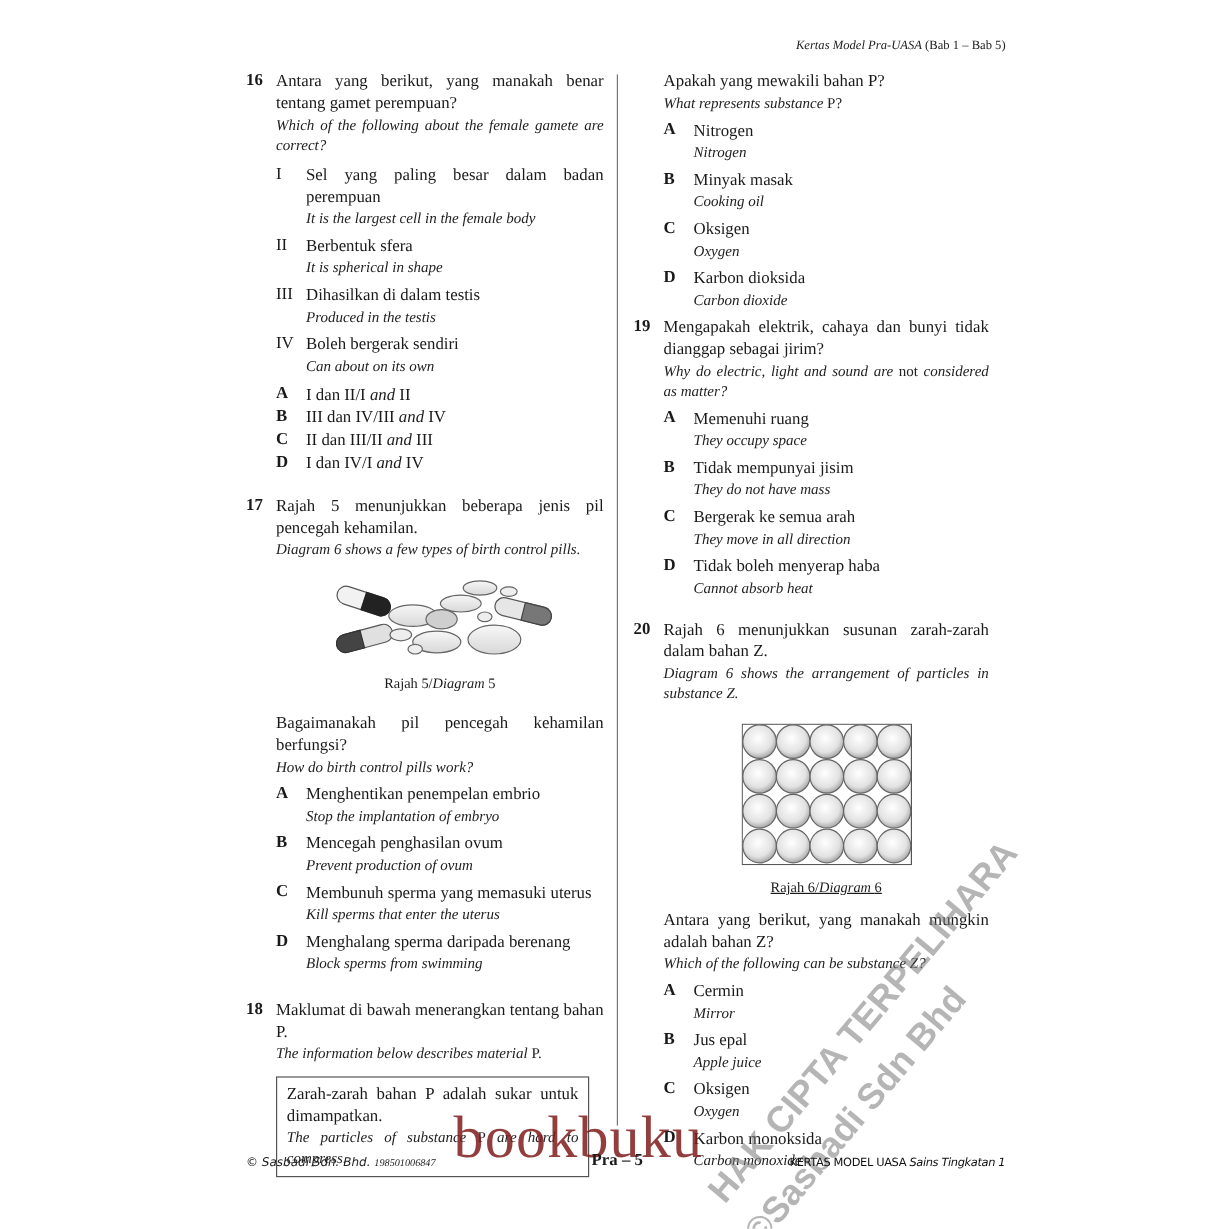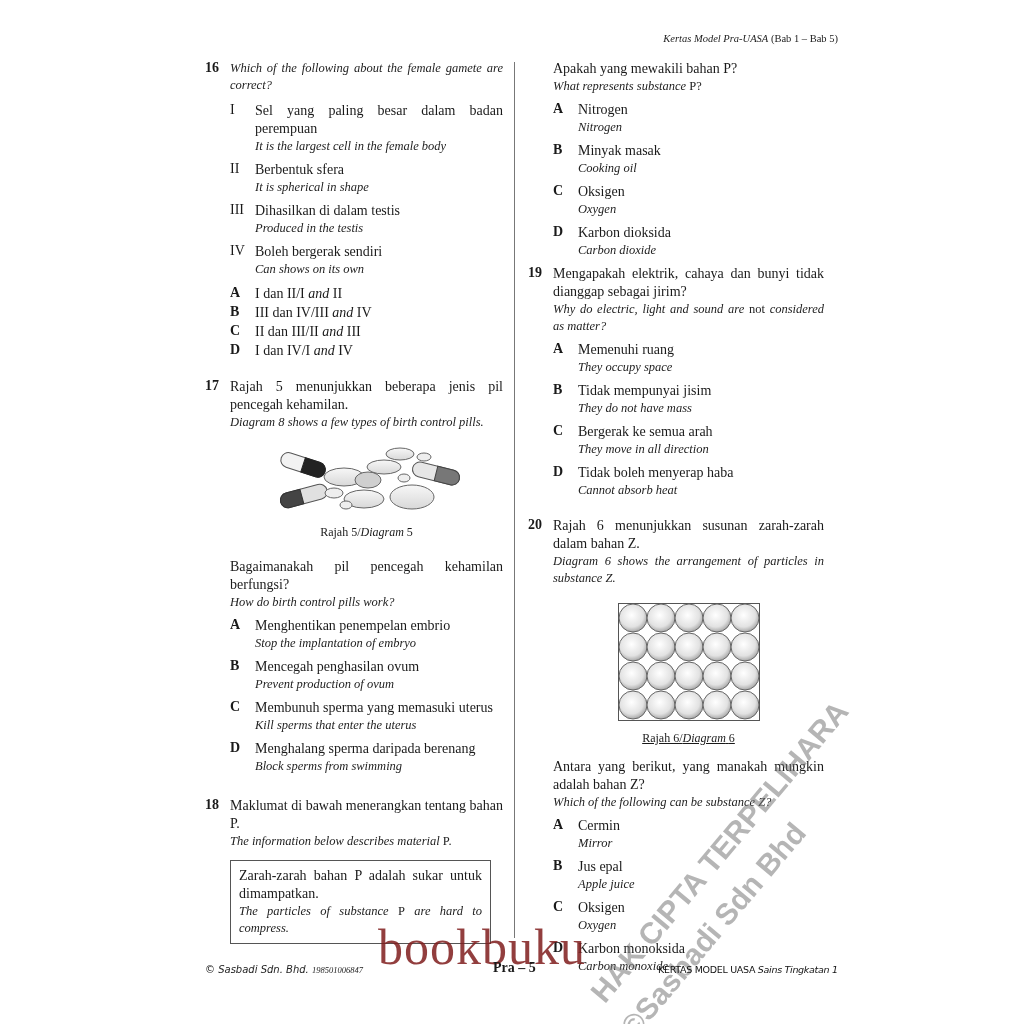--- a/index.html
+++ b/index.html
@@ -57,20 +57,21 @@
     <i>Kertas Model Pra-UASA</i>
     <span>(Bab 1 – Bab 5)</span>
   </div>
 
   <div class="divider"></div>
 
   <div class="col col-left">
 
     <div class="q">
       <span class="qnum">16</span>
+      <div class="ms">Antara yang berikut, yang manakah benar tentang gamet perempuan?</div>
       <div class="en">Which of the following about the female gamete are correct?</div>
 
       <div class="roman">
         <div class="ritem">
           <span class="rlabel">I</span>
           <div class="ms">Sel yang paling besar dalam badan perempuan</div>
           <div class="en">It is the largest cell in the female body</div>
         </div>
         <div class="ritem">
           <span class="rlabel">II</span>
@@ -78,21 +79,21 @@
           <div class="en">It is spherical in shape</div>
         </div>
         <div class="ritem">
           <span class="rlabel">III</span>
           <div class="ms">Dihasilkan di dalam testis</div>
           <div class="en">Produced in the testis</div>
         </div>
         <div class="ritem">
           <span class="rlabel">IV</span>
           <div class="ms">Boleh bergerak sendiri</div>
-          <div class="en">Can shows on its own</div>
+          <div class="en">Can about on its own</div>
         </div>
       </div>
 
       <div class="opts" style="margin-top:2px;">
         <div class="opt opt-tight">
           <span class="olabel">A</span>
           <span class="ms"><span>I dan II/I</span> <i>and</i> <span>II</span></span>
         </div>
         <div class="opt opt-tight">
           <span class="olabel">B</span>
@@ -105,21 +106,21 @@
         <div class="opt opt-tight">
           <span class="olabel">D</span>
           <span class="ms"><span>I dan IV/I</span> <i>and</i> <span>IV</span></span>
         </div>
       </div>
     </div>
 
     <div class="q" style="margin-top:18px;">
       <span class="qnum">17</span>
       <div class="ms">Rajah 5 menunjukkan beberapa jenis pil pencegah kehamilan.</div>
-      <div class="en">Diagram 8 shows a few types of birth control pills.</div>
+      <div class="en">Diagram 6 shows a few types of birth control pills.</div>
 
       <div class="fig">
         <svg width="190" height="70" viewBox="0 0 190 70">
           <defs>
             <linearGradient id="pg" x1="0" y1="0" x2="0" y2="1">
               <stop offset="0" stop-color="#f7f7f7"></stop>
                 <stop offset="1" stop-color="#d8d8d8"></stop>
             </linearGradient>
           </defs>
 

